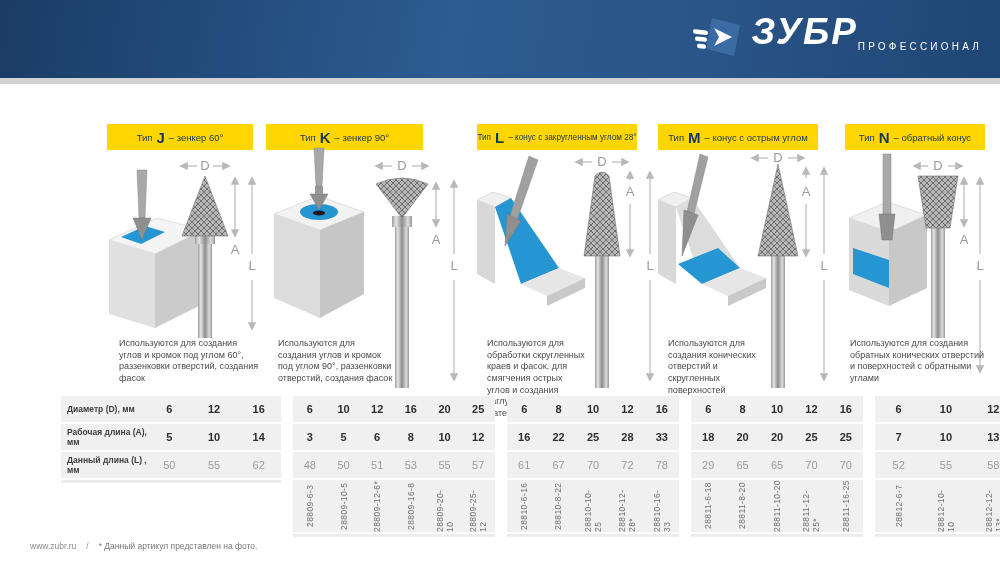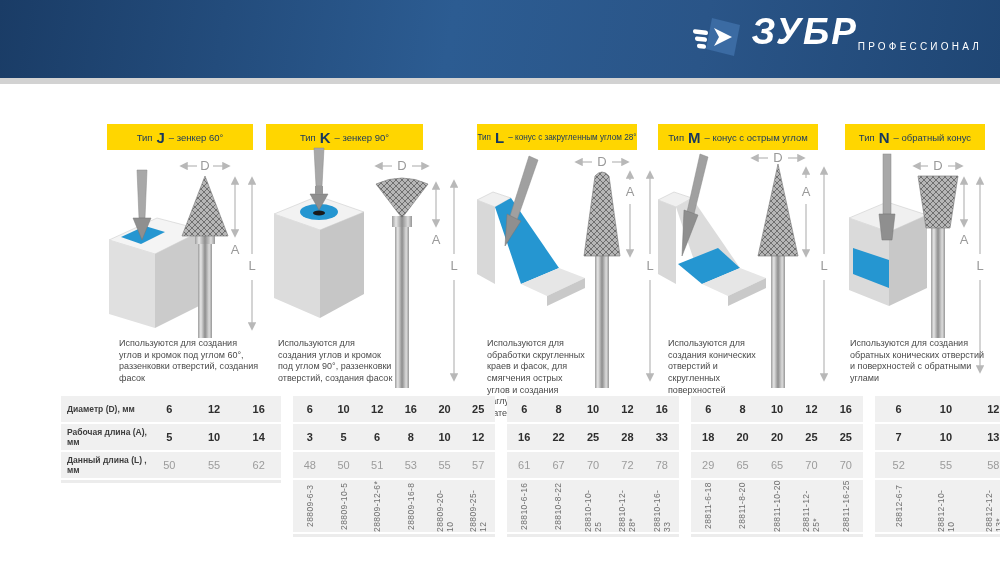--- a/index.html
+++ b/index.html
@@ -385,14 +385,19 @@
         <div class="cell">58</div>
       </div>
     <div class="trow r4 cells">
         <div class="cell">28812-6-7</div>
         <div class="cell">28812-10-10</div>
         <div class="cell">28812-12-13*</div>
       </div>
     <div class="tfoot"></div>
   </div>
 
+  <div class="footer">
+    <span>www.zubr.ru</span>
+    <span>/</span>
+    <span class="note">* Данный артикул представлен на фото.</span>
+  </div>
 
 </div>
 
 </body></html>

